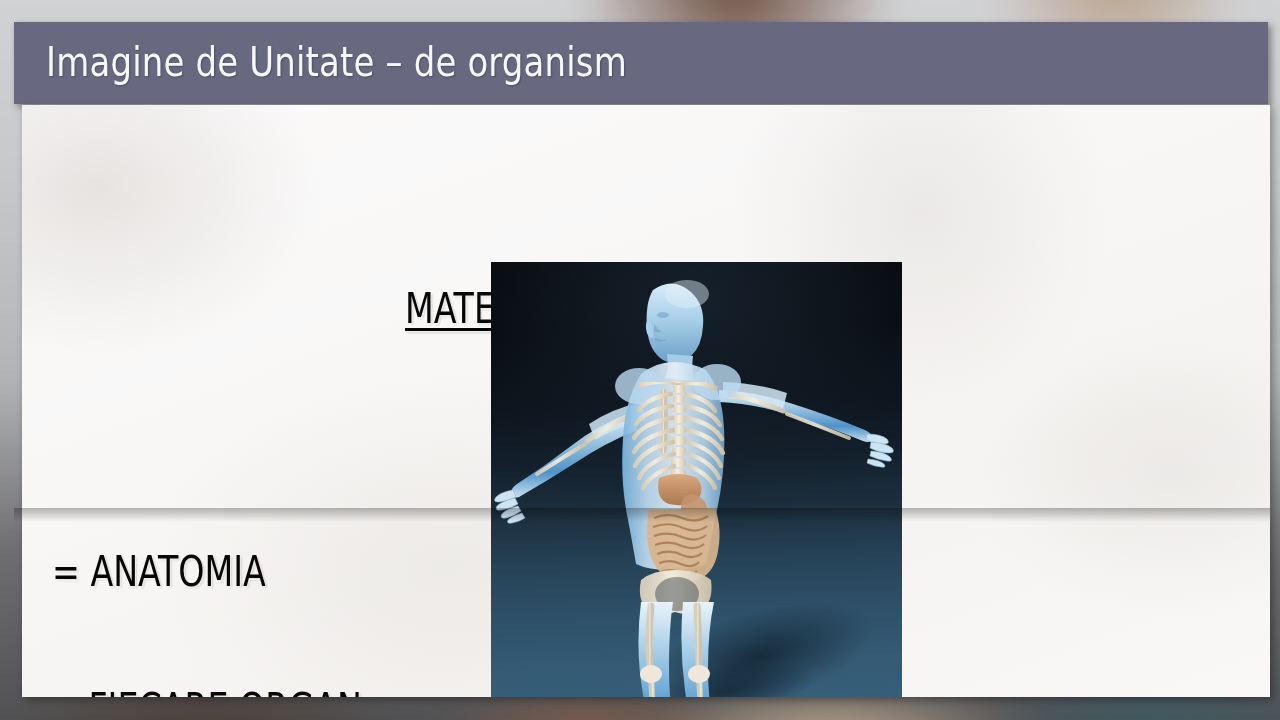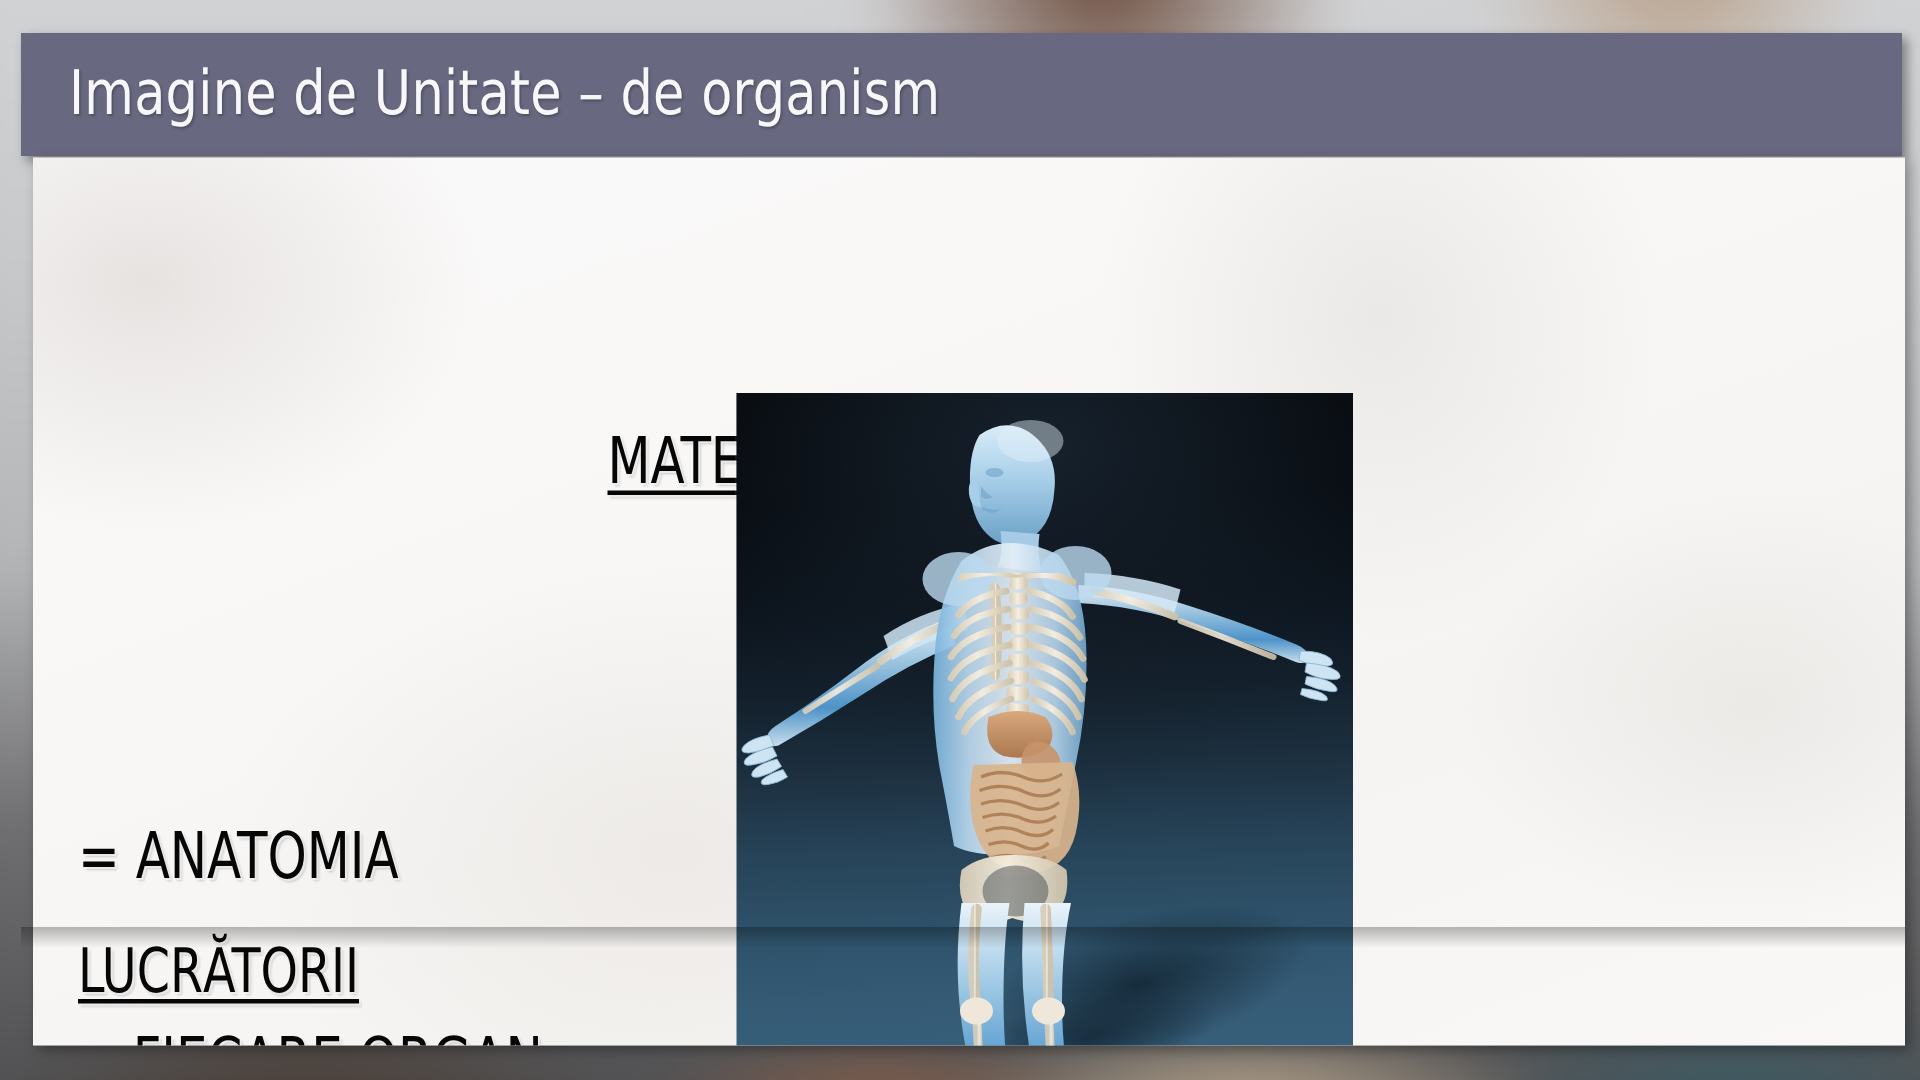--- a/index.html
+++ b/index.html
@@ -20,21 +20,21 @@
       radial-gradient(ellipse 300px 120px at 18% 98%, #4a3c33 0%, rgba(74,60,51,0) 70%),
       radial-gradient(ellipse 240px 110px at 46% 99%, #8d5f46 0%, rgba(141,95,70,0) 66%),
       radial-gradient(ellipse 320px 120px at 64% 99%, #cbb598 0%, rgba(203,181,152,0) 68%),
       radial-gradient(ellipse 260px 120px at 88% 97%, #3b5a63 0%, rgba(59,90,99,0) 70%),
       linear-gradient(180deg,#d3d4d6 0%, #c8c9cb 26%, #b4b5b7 52%, #6e6e70 74%, #4b4b4d 100%);
     filter:blur(16px);
   }
 
   
   .slide{
-    position:absolute;left:14px;top:22px;width:1256px;height:596px;
+    position:absolute;left:14px;top:22px;width:1256px;height:486px;
   }
 
   .slide-title-bar{
     position:absolute;left:0;top:0;width:1254px;height:82px;
     background:#686880;
     box-shadow:3px 3px 7px rgba(0,0,0,.40);
     overflow:hidden;
   }
   .slide-title{
     position:absolute;left:32px;top:50%;transform:translateY(-52%);
@@ -109,21 +109,20 @@
     <div class="slide-title-bar">
       <div class="slide-title"><span>Imagine de Unitate – de organism</span></div>
     </div>
 
     <div class="slide-body">
 
       <div class="txt material-line"><span class="sq"><span class="u">MATERIALUL</span><span> = CHIMIA</span></span></div>
 
       <div class="txt anat-line"><span class="sq"> = ANATOMIA</span></div>
 
-      <div class="txt lucr-line"><span class="sq u">LUCRĂTORII</span></div>
       <div class="txt organ-line"><span class="sq">= FIECARE ORGAN</span></div>
 
       <div class="anat-img">
         <svg viewBox="0 0 411 458" preserveAspectRatio="none">
           <defs>
             <linearGradient id="skin" x1="0" y1="0" x2="1" y2="0">
               <stop offset="0" stop-color="#79b4dd"></stop>
               <stop offset=".24" stop-color="#bdd9ee"></stop>
               <stop offset=".52" stop-color="#e4eff7"></stop>
               <stop offset=".80" stop-color="#b3d2e9"></stop>

